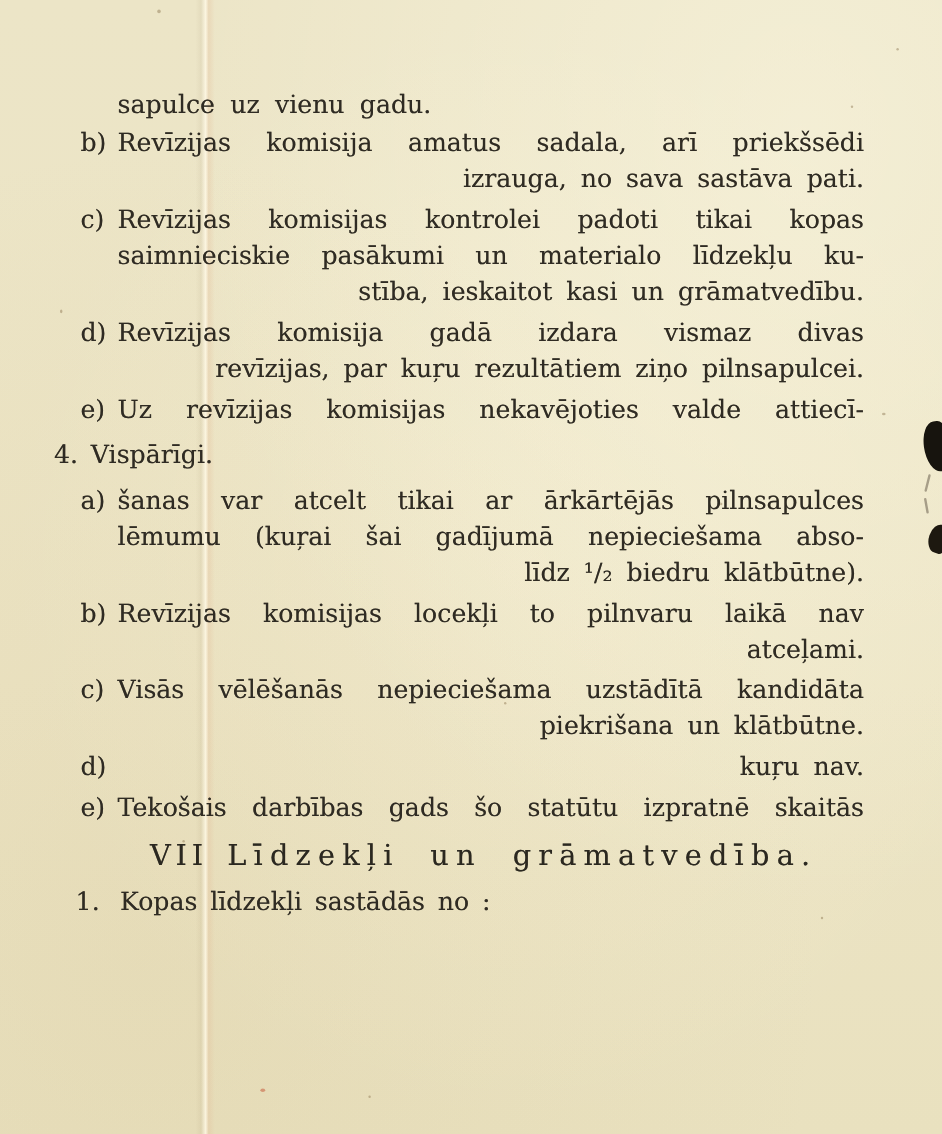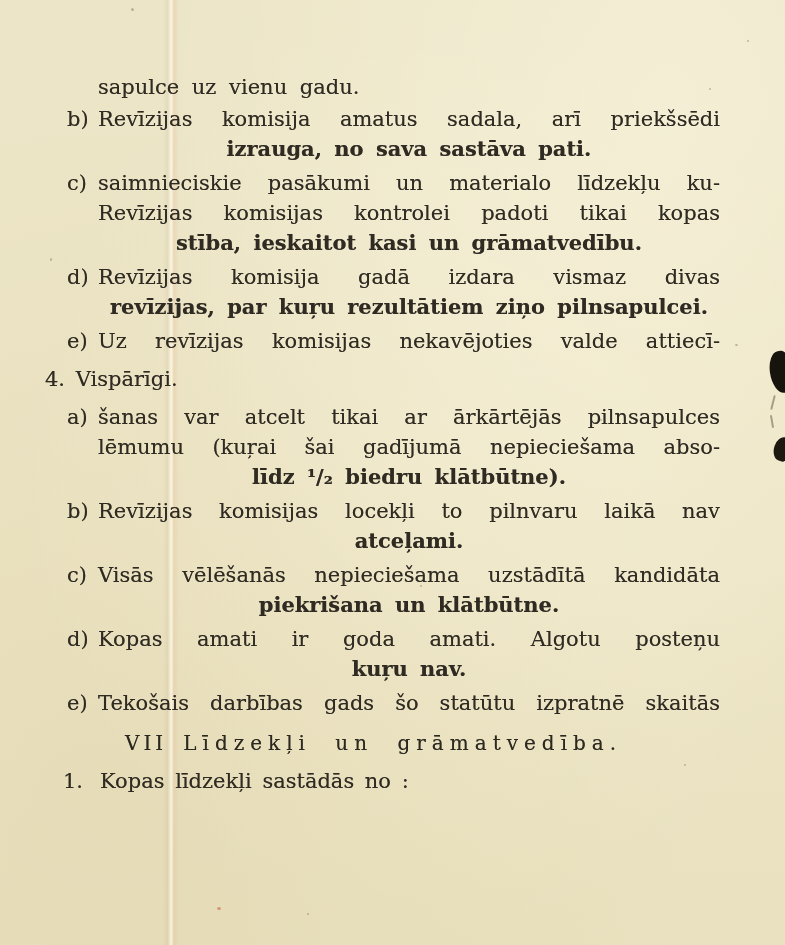--- a/index.html
+++ b/index.html
@@ -26,23 +26,23 @@
   }
   .content{
     position:absolute;left:63px;top:72px;width:657px;
     font-size:21px;line-height:30px;
     text-shadow:0 0 0.5px rgba(47,43,35,0.55);
   }
   .cont-line{word-spacing:6px;padding-left:35px;margin-bottom:2px;}
   .item{position:relative;padding-left:35px;margin-bottom:4px;}
   .marker{position:absolute;left:4px;top:0;}
   .jl{text-align:justify;text-align-last:justify;}
-  .jl-last{text-align:center;word-spacing:5px;font-weight:bold;}
+  .jl-last{text-align:right;word-spacing:5px;}
   .sec-heading{margin:8px 0 8px -18px;word-spacing:4px;}
-  .chapter{margin:10px 0 8px 62px;font-size:20px;color:#2b2820;white-space:nowrap;}
+  .chapter{margin:10px 0 8px 62px;font-size:24px;color:#2b2820;white-space:nowrap;}
   .chapter .numeral{letter-spacing:4px;margin-right:16px;}
   .chapter .title{letter-spacing:6px;word-spacing:12px;}
   .item-one{position:relative;padding-left:37px;margin-top:2px;word-spacing:4px;}
   .item-one .marker{left:0;}
   
   .blot1{position:absolute;right:-7px;top:351px;width:22px;height:42px;
     background:#17140e;border-radius:55% 45% 40% 60%;transform:rotate(-8deg);}
   .blot2{position:absolute;right:-5px;top:437px;width:16px;height:24px;
     background:#1d1810;border-radius:60% 40% 35% 65%;transform:rotate(18deg);}
   .pencil{position:absolute;right:4px;top:395px;width:14px;height:40px;}
@@ -76,22 +76,22 @@
     <div class="cont-line">sapulce uz vienu gadu.</div>
 
     <div class="item">
       <span class="marker">b)</span>
       <div class="jl">Revīzijas komisija amatus sadala, arī priekšsēdi</div>
       <div class="jl-last">izrauga, no sava sastāva pati.</div>
     </div>
 
     <div class="item">
       <span class="marker">c)</span>
+      <div class="jl">Revīzijas komisijas kontrolei padoti tikai kopas</div>
       <div class="jl">saimnieciskie pasākumi un materialo līdzekļu ku-</div>
-      <div class="jl">Revīzijas komisijas kontrolei padoti tikai kopas</div>
       <div class="jl-last">stība, ieskaitot kasi un grāmatvedību.</div>
     </div>
 
     <div class="item">
       <span class="marker">d)</span>
       <div class="jl">Revīzijas komisija gadā izdara vismaz divas</div>
       <div class="jl-last">revīzijas, par kuŗu rezultātiem ziņo pilnsapulcei.</div>
     </div>
 
     <div class="item">
@@ -115,21 +115,20 @@
     </div>
 
     <div class="item">
       <span class="marker">c)</span>
       <div class="jl">Visās vēlēšanās nepieciešama uzstādītā kandidāta</div>
       <div class="jl-last">piekrišana un klātbūtne.</div>
     </div>
 
     <div class="item">
       <span class="marker">d)</span>
-      <div class="jl">Kopas amati ir goda amati. Algotu posteņu</div>
       <div class="jl-last">kuŗu nav.</div>
     </div>
 
     <div class="item">
       <span class="marker">e)</span>
       <div class="jl">Tekošais darbības gads šo statūtu izpratnē skaitās</div>
     </div>
 
     <div class="chapter">
       <span class="numeral">VII</span><span class="title">Līdzekļi un grāmatvedība.</span>

